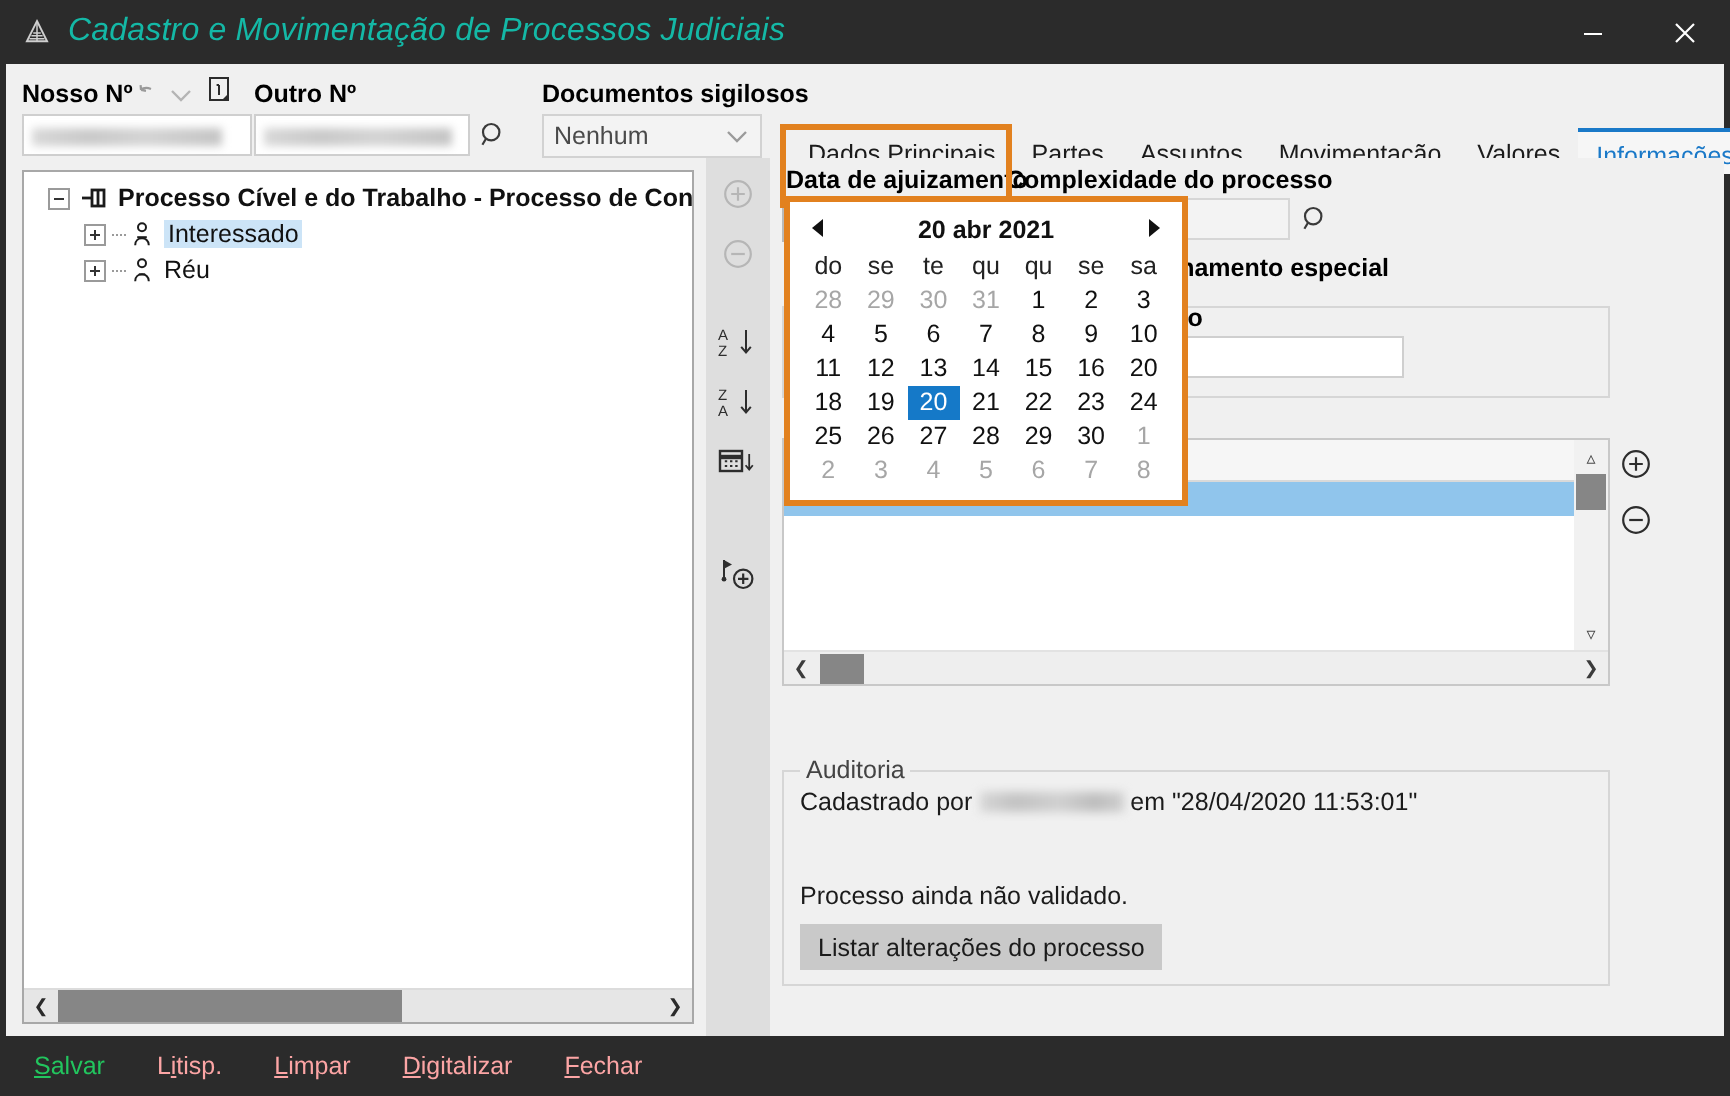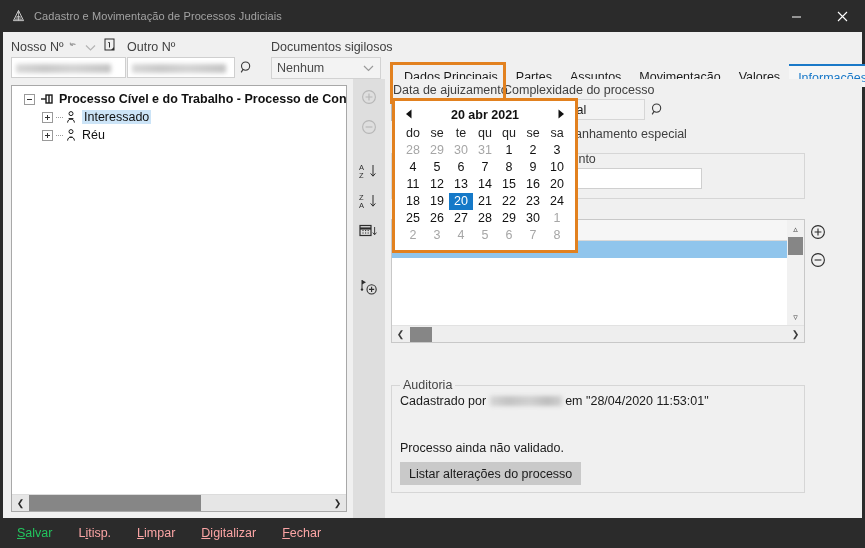--- a/index.html
+++ b/index.html
@@ -24,22 +24,23 @@
     display: flex; align-items: center;
     color: #ffffff;
     position: relative;
   }
   .titlebar .app-icon {
     width: 16px; height: 16px; margin: 0 8px 0 10px;
     flex: 0 0 16px;
     display: flex; align-items: center; justify-content: center;
   }
   .titlebar .title-text {
-    font-size: 11px; color: #a3a3a3; letter-spacing: .1px;
+    font-size: 16px; color: #14b8a6; letter-spacing: .1px;
     white-space: nowrap;
+    font-style: italic;
   }
   .winbtns { position: absolute; right: 0; top: 0; height: 32px; display: flex; }
   .winbtn {
     width: 46px; height: 32px;
     display: flex; align-items: center; justify-content: center;
     color: #ffffff;
   }
 
   
   .client {
@@ -54,22 +55,23 @@
   }
 
   
   .topstrip {
     height: 47px; flex: 0 0 47px;
     background: #f0f0f0;
     position: relative;
   }
   .fld-label {
     position: absolute;
-    font-size: 12.5px; color: #404040;
+    font-size: 12.5px; color: #000000;
     white-space: nowrap;
+    font-weight: bold;
   }
   .fld-input {
     position: absolute;
     background: #ffffff;
     border: 1px solid #cfcfcf;
     height: 21px;
     font-size: 12.5px;
     color: #1b1b1b;
     padding: 2px 4px;
     line-height: 16px;
@@ -292,21 +294,21 @@
     font-family: "Liberation Sans", sans-serif;
     padding: 0 9px;
   }
 
   
   .cal-wrap {
     position: absolute;
     left: 392px; top: 98px;
     background: #ffffff;
     border: 3px solid #e2811f;
-    width: 186px;
+    width: 202px;
     z-index: 30;
     padding: 4px 6px 6px 6px;
   }
   .cal-head {
     display: flex; align-items: center; justify-content: space-between;
     height: 20px; padding: 0 2px;
   }
   .cal-nav { font-size: 12px; color: #111; line-height: 1; }
   .cal-title { font-size: 12.5px; font-weight: bold; color: #111; }
   .cal-dows { display: grid; grid-template-columns: repeat(7, 1fr); }

